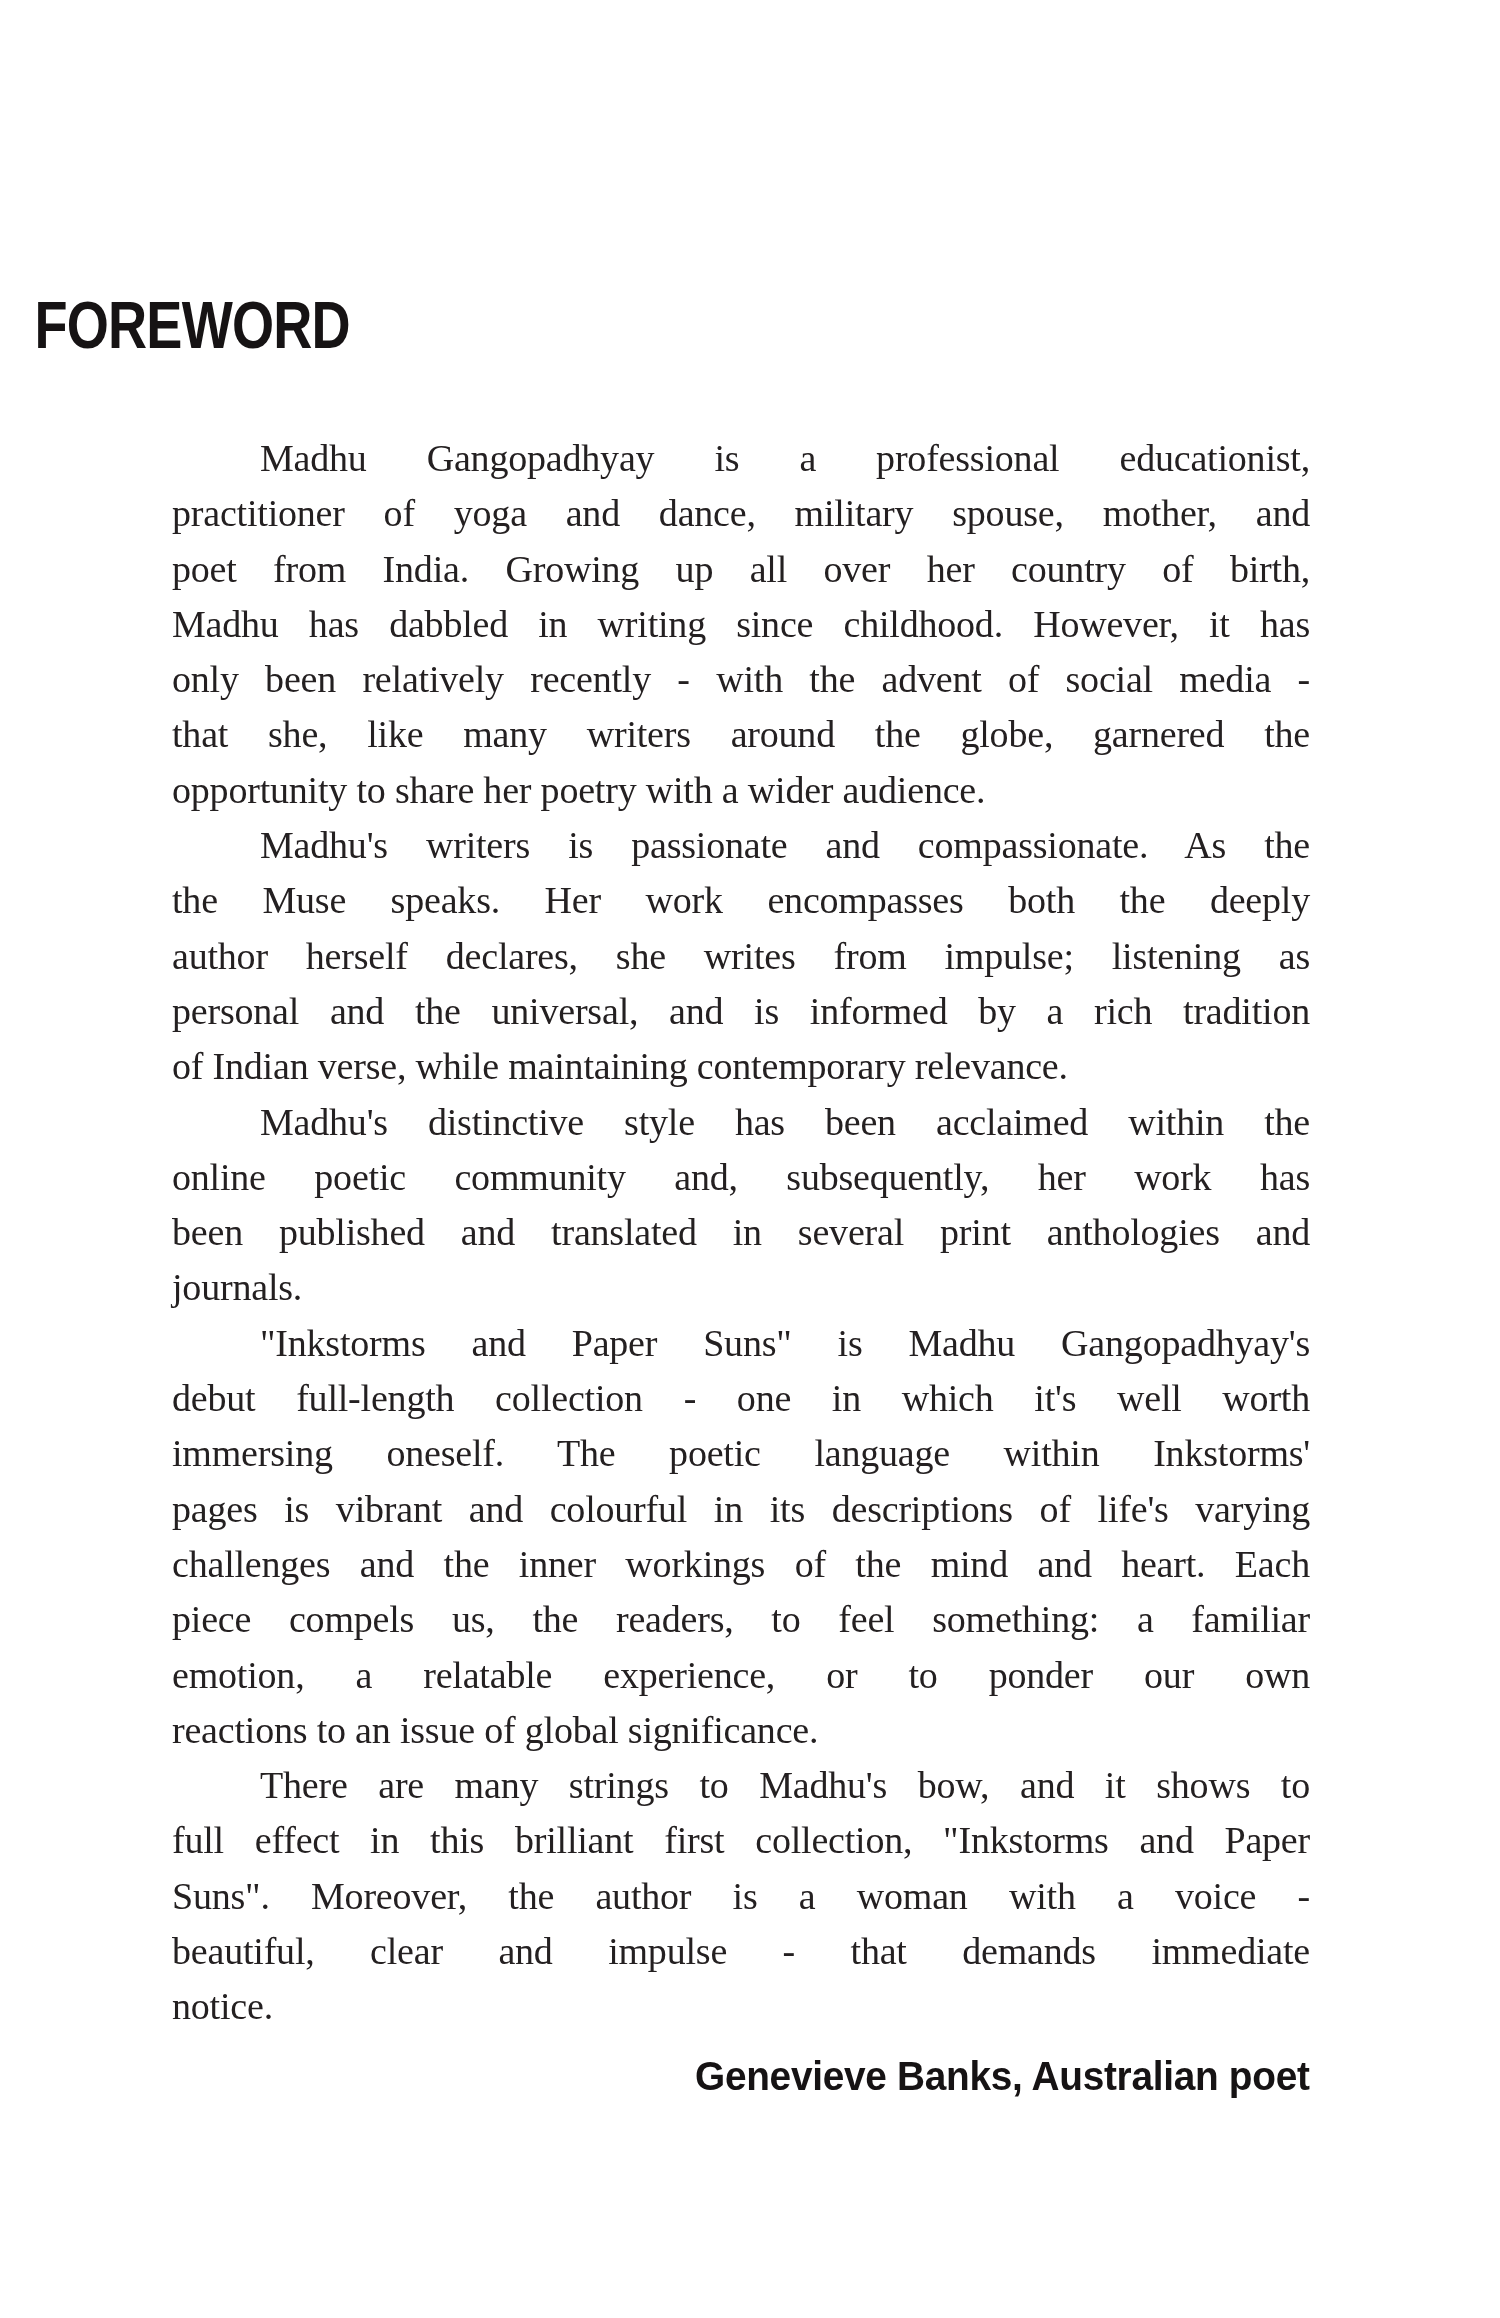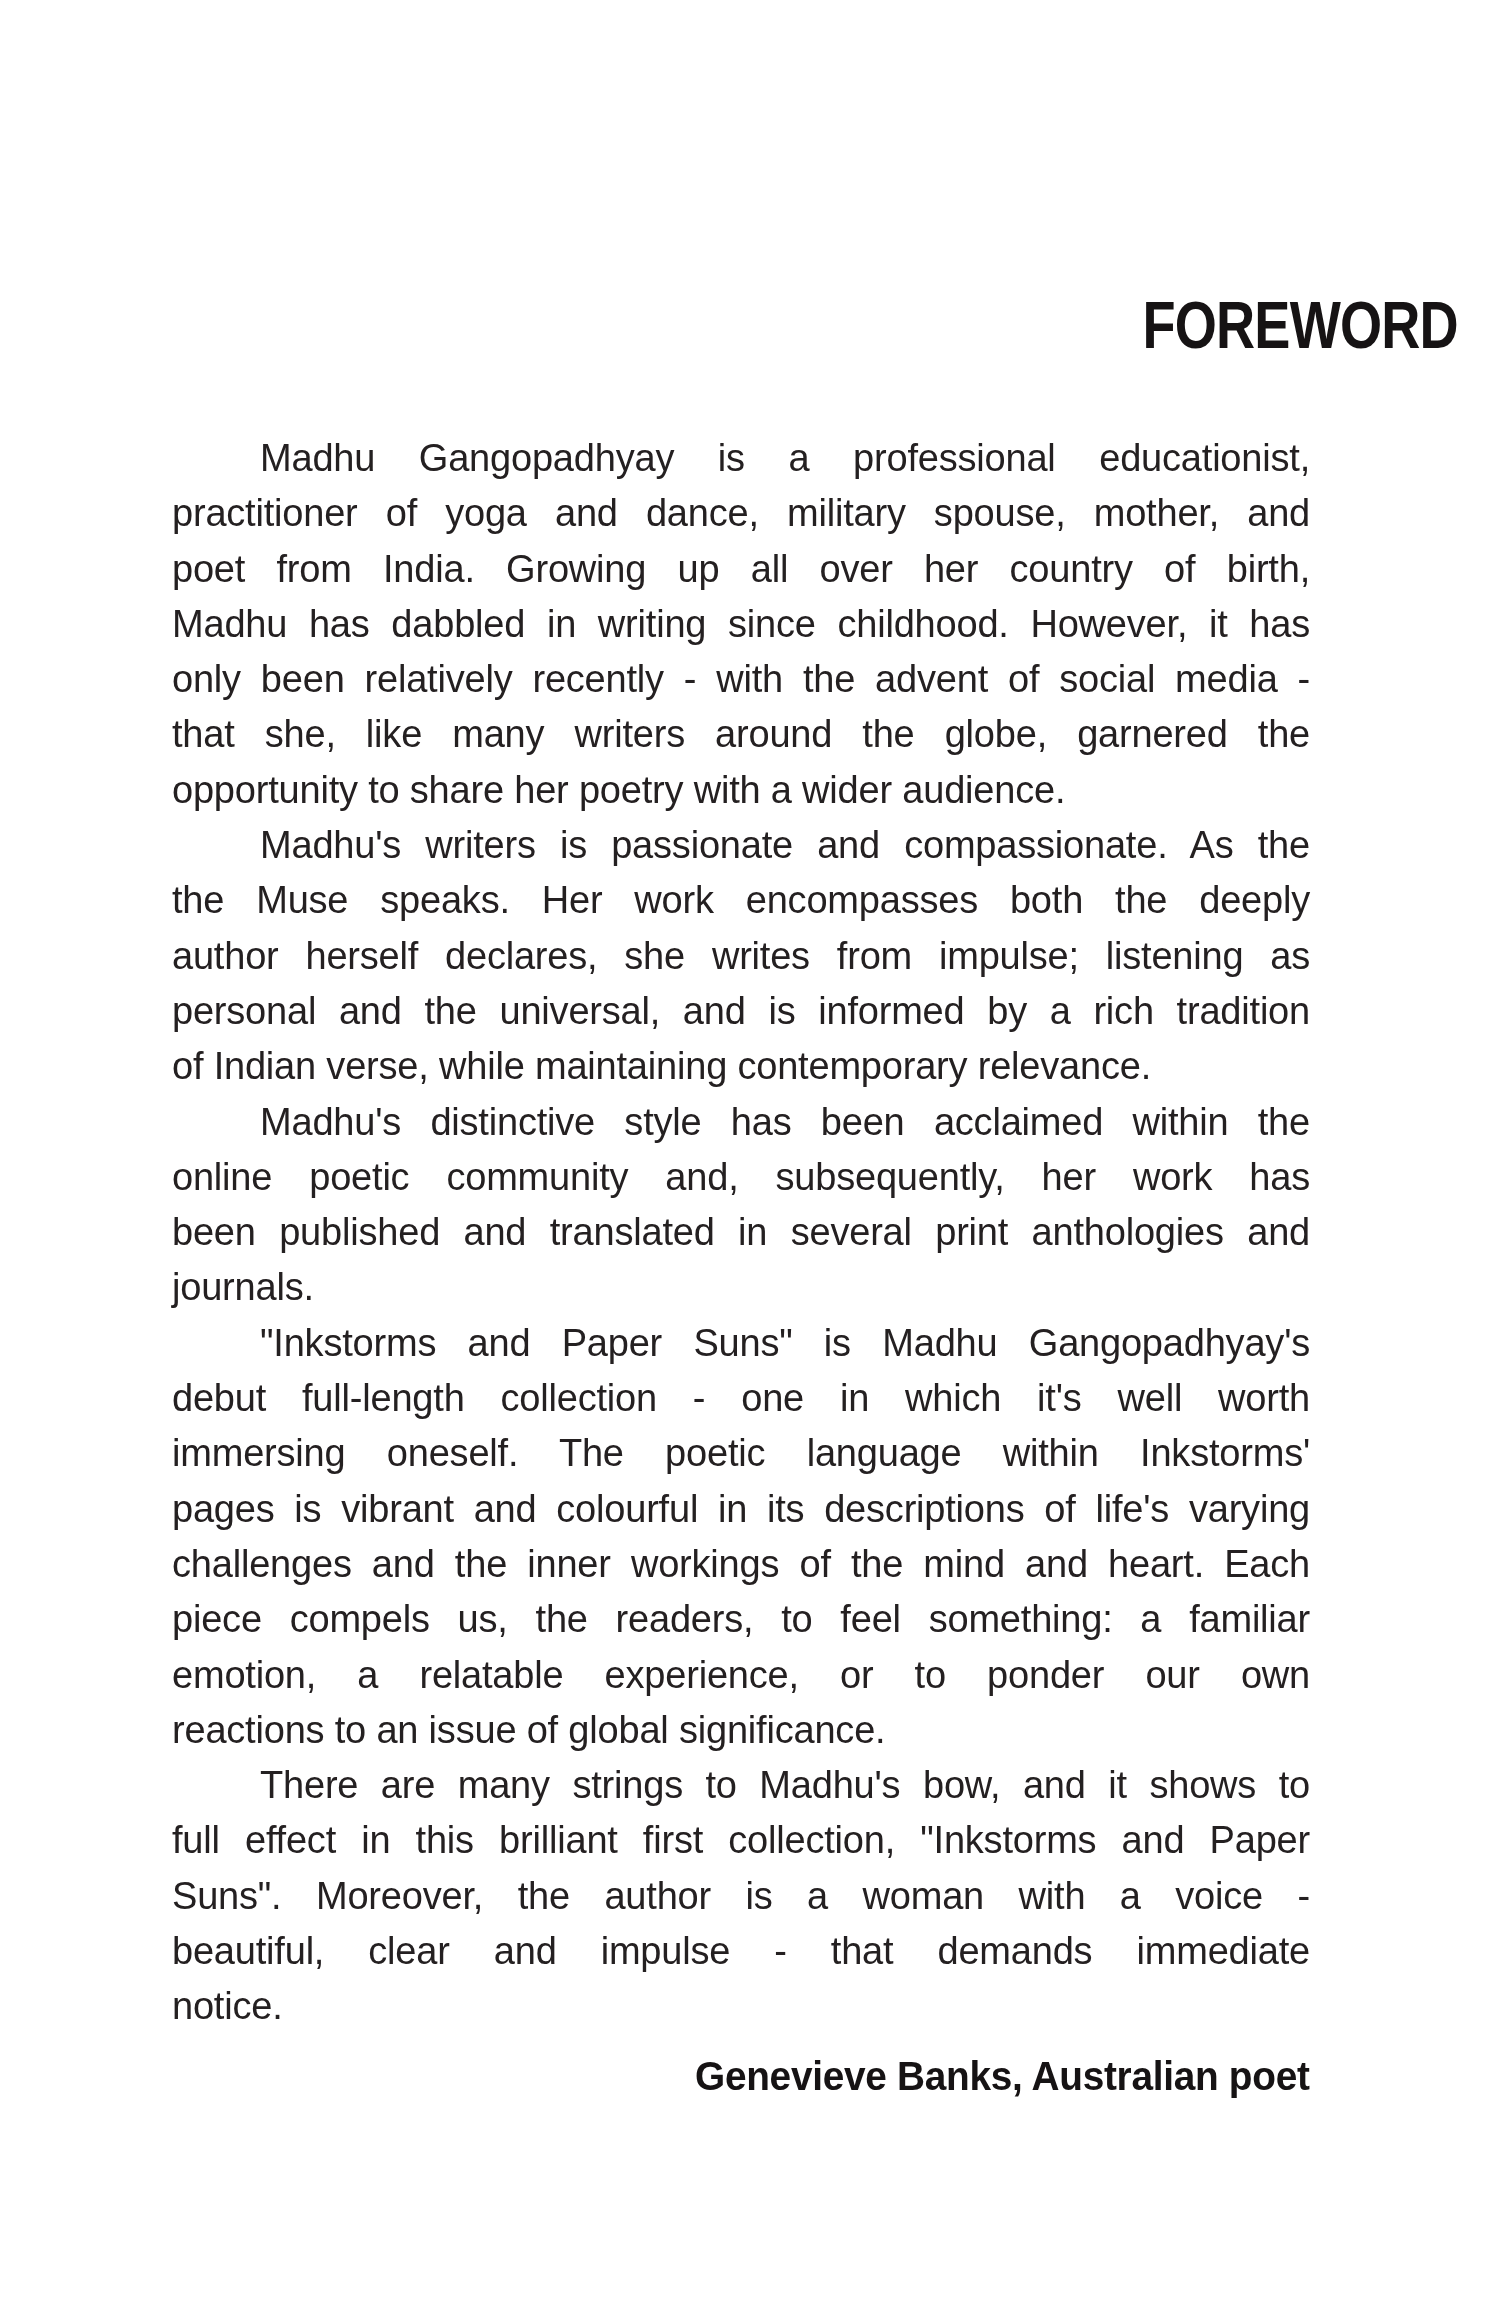--- a/index.html
+++ b/index.html
@@ -18,21 +18,21 @@
     position: absolute;
     inset: 0;
     background: #ffffff;
     color: #242021;
   }
   .title-wrap {
     position: absolute;
     top: 292px;
     left: 0;
     width: 1492px;
-    text-align: right;
+    text-align: left;
     line-height: 66px;
   }
   .title {
     display: inline-block;
     font-size: 66px;
     font-weight: 700;
     color: #161314;
     letter-spacing: -1px;
     white-space: nowrap;
     transform: scaleX(0.82);
@@ -44,20 +44,21 @@
     top: 431px;
     width: 1138px;
     font-size: 38px;
     line-height: 55.3px;
     letter-spacing: -0.2px;
     color: #242021;
   }
   .para {
     margin: 0;
     padding: 0;
+    font-family: Liberation Serif, serif;
   }
   .line {
     text-align: justify;
     text-align-last: justify;
   }
   .line.last {
     text-align-last: left;
   }
   .line.first {
     text-indent: 88px;

